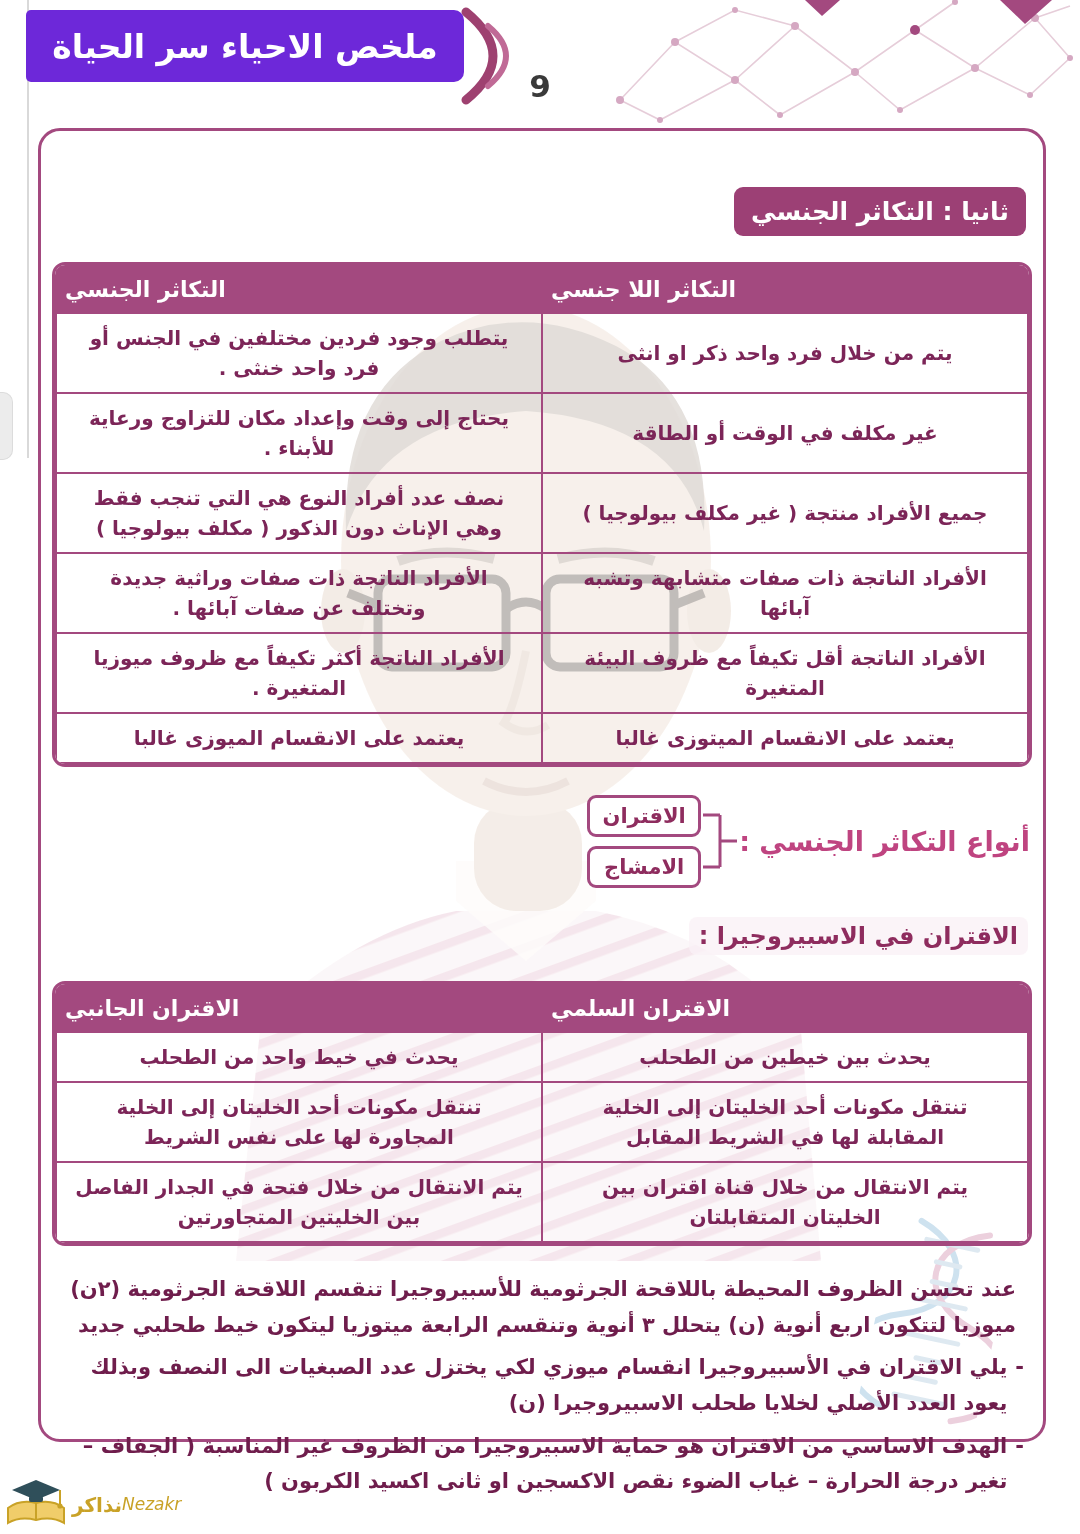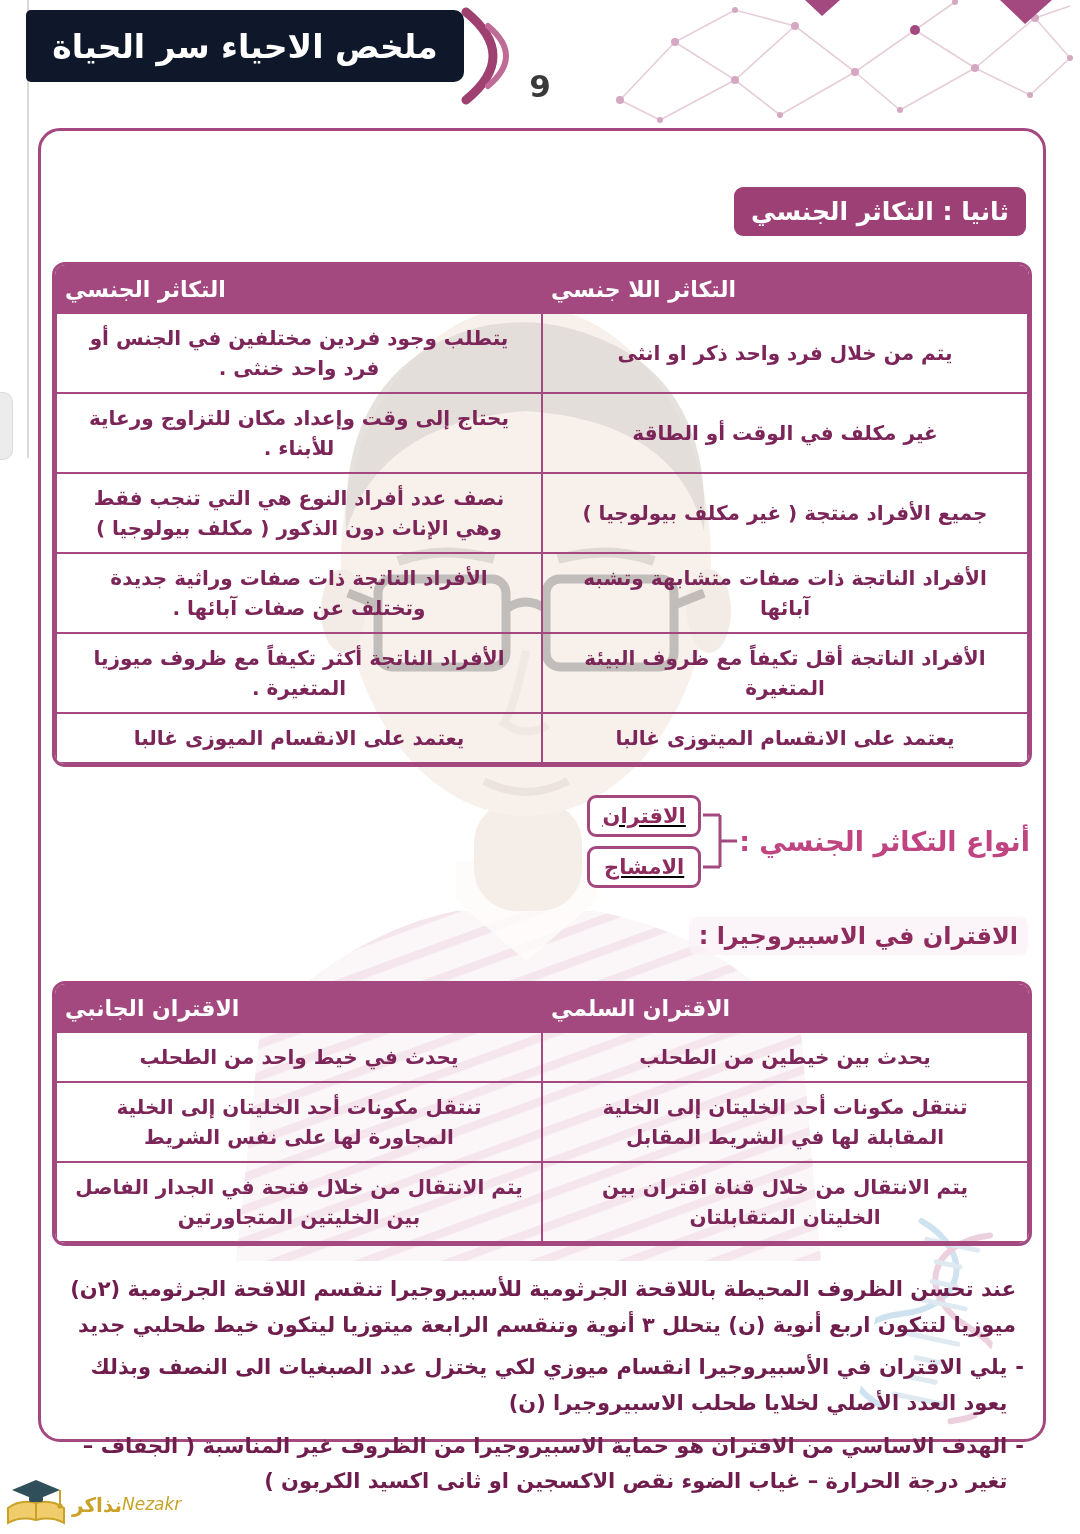--- a/index.html
+++ b/index.html
@@ -10,21 +10,21 @@
     background:#ffffff;
     font-family:"DejaVu Sans", sans-serif;
   }
 
   
   .edge-line { position:absolute; left:27px; top:0; width:2px; height:458px; background:#d9d9d9; }
   .edge-tab  { position:absolute; left:0; top:392px; width:13px; height:68px; background:#ececec; border-radius:0 10px 10px 0; border:1px solid #dcdcdc; border-left:none; }
 
   .banner {
     position:absolute; top:10px; left:26px; width:438px; height:72px;
-    background:#0f172a; border-radius:5px 10px 10px 5px;
+    background:#6d28d9; border-radius:5px 10px 10px 5px;
     display:flex; align-items:center; justify-content:center;
     color:#fff; font-size:33px; font-weight:bold; z-index:3;
     letter-spacing:.5px;
   }
   .flourish { position:absolute; top:6px; left:452px; z-index:2; }
   .page-number {
     position:absolute; top:68px; left:500px; width:80px; text-align:center;
     font-size:31px; font-weight:bold; color:#3a3a3a; z-index:3;
   }
   .network { position:absolute; top:0; right:0; z-index:1; }
@@ -62,21 +62,21 @@
     text-align:center; padding:9px 18px; line-height:1.5;
     background:transparent;
   }
 
   .types-row {
     position:relative; z-index:2;
     display:flex; align-items:center; margin:22px 2px 0 0;
   }
   .types-label { font-size:27px; font-weight:bold; color:#bf4480; }
   .bracket { margin:0 2px; }
-  .types-boxes { display:flex; flex-direction:column; gap:9px;text-decoration:underline; }
+  .types-boxes { display:flex; flex-direction:column; gap:9px; }
   .type-box {
     width:114px; text-align:center;
     border:3px solid #a3497f; border-radius:9px;
     background:#ffffff; color:#8e2c5e;
     font-size:21px; font-weight:bold; padding:6px 0;
   }
 
   .sub-title-row { position:relative; z-index:2; margin:24px 4px 0 0; }
   .sub-title {
     display:inline-block; font-size:24px; font-weight:bold; color:#8e2c5e;

